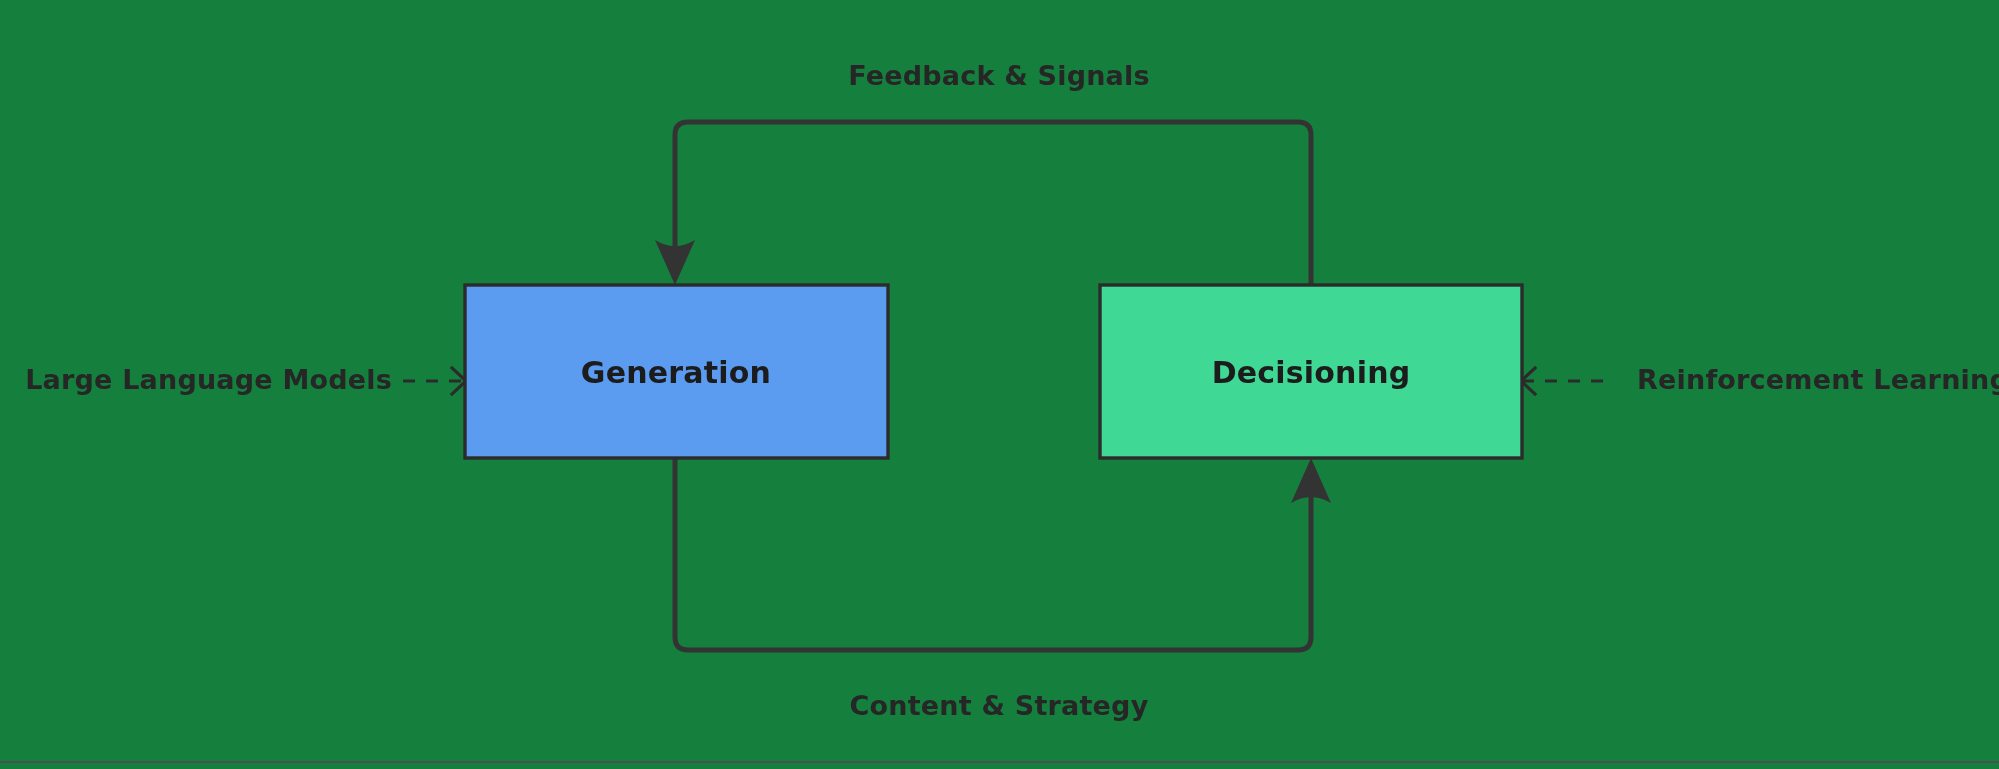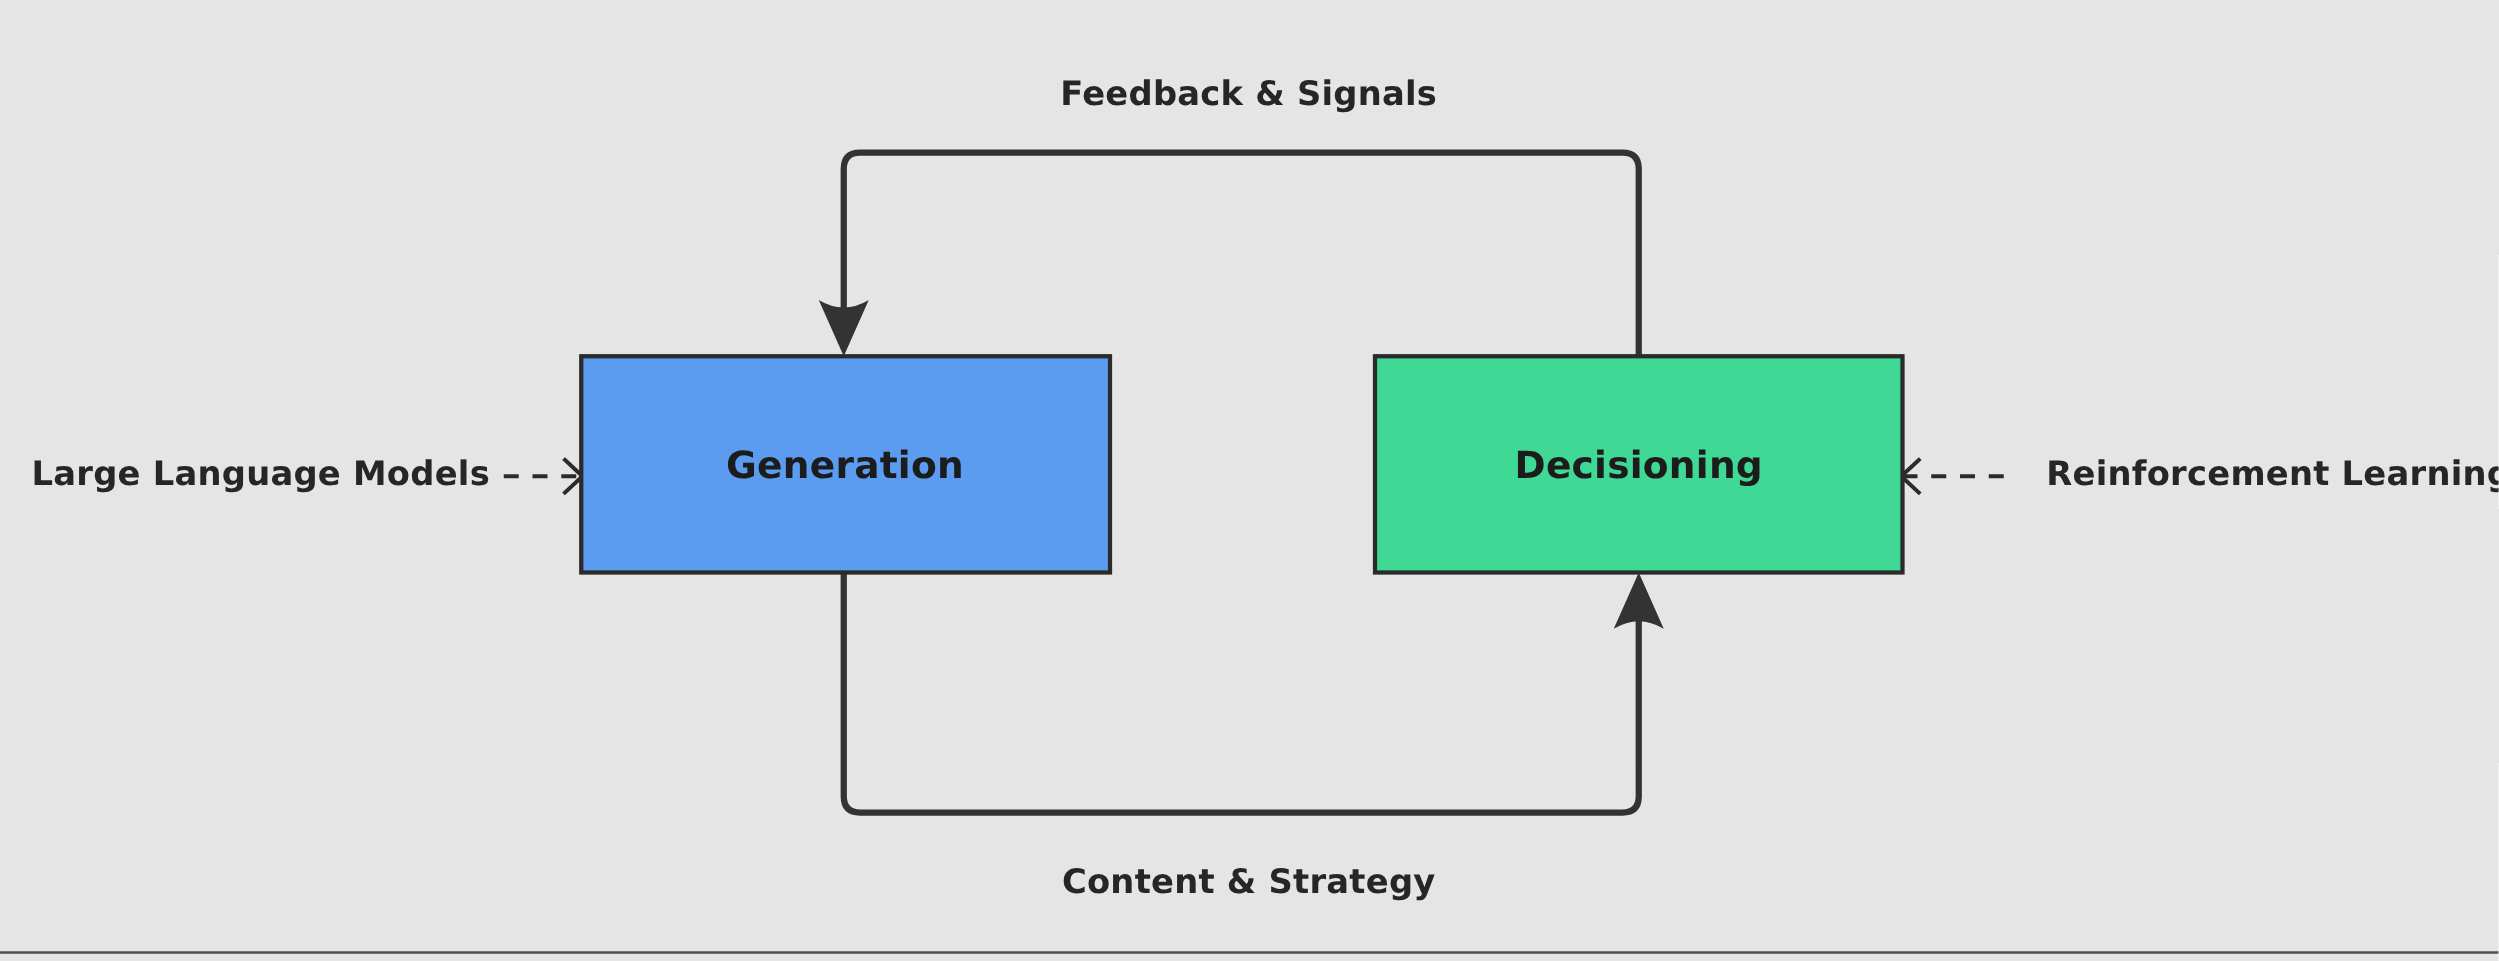--- a/index.html
+++ b/index.html
@@ -12,21 +12,21 @@
     width: 1999px;
     height: 769px;
     overflow: hidden;
     font-family: "DejaVu Sans", "Liberation Sans", sans-serif;
   }
 
   #diagram-root {
     position: relative;
     width: 1999px;
     height: 769px;
-    background: #e5e5e5;
+    background: #15803d;
   }
 
   
   #flow-svg {
     position: absolute;
     top: 0;
     left: 0;
     width: 1999px;
     height: 769px;
     display: block;

